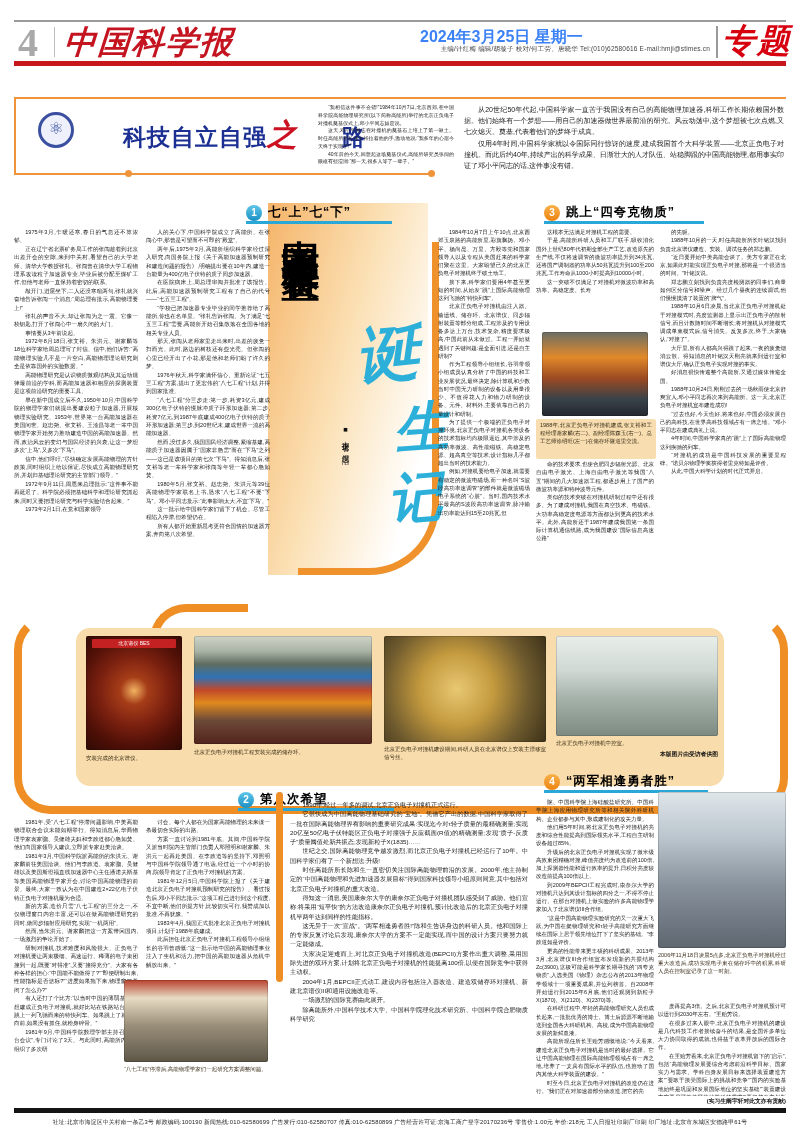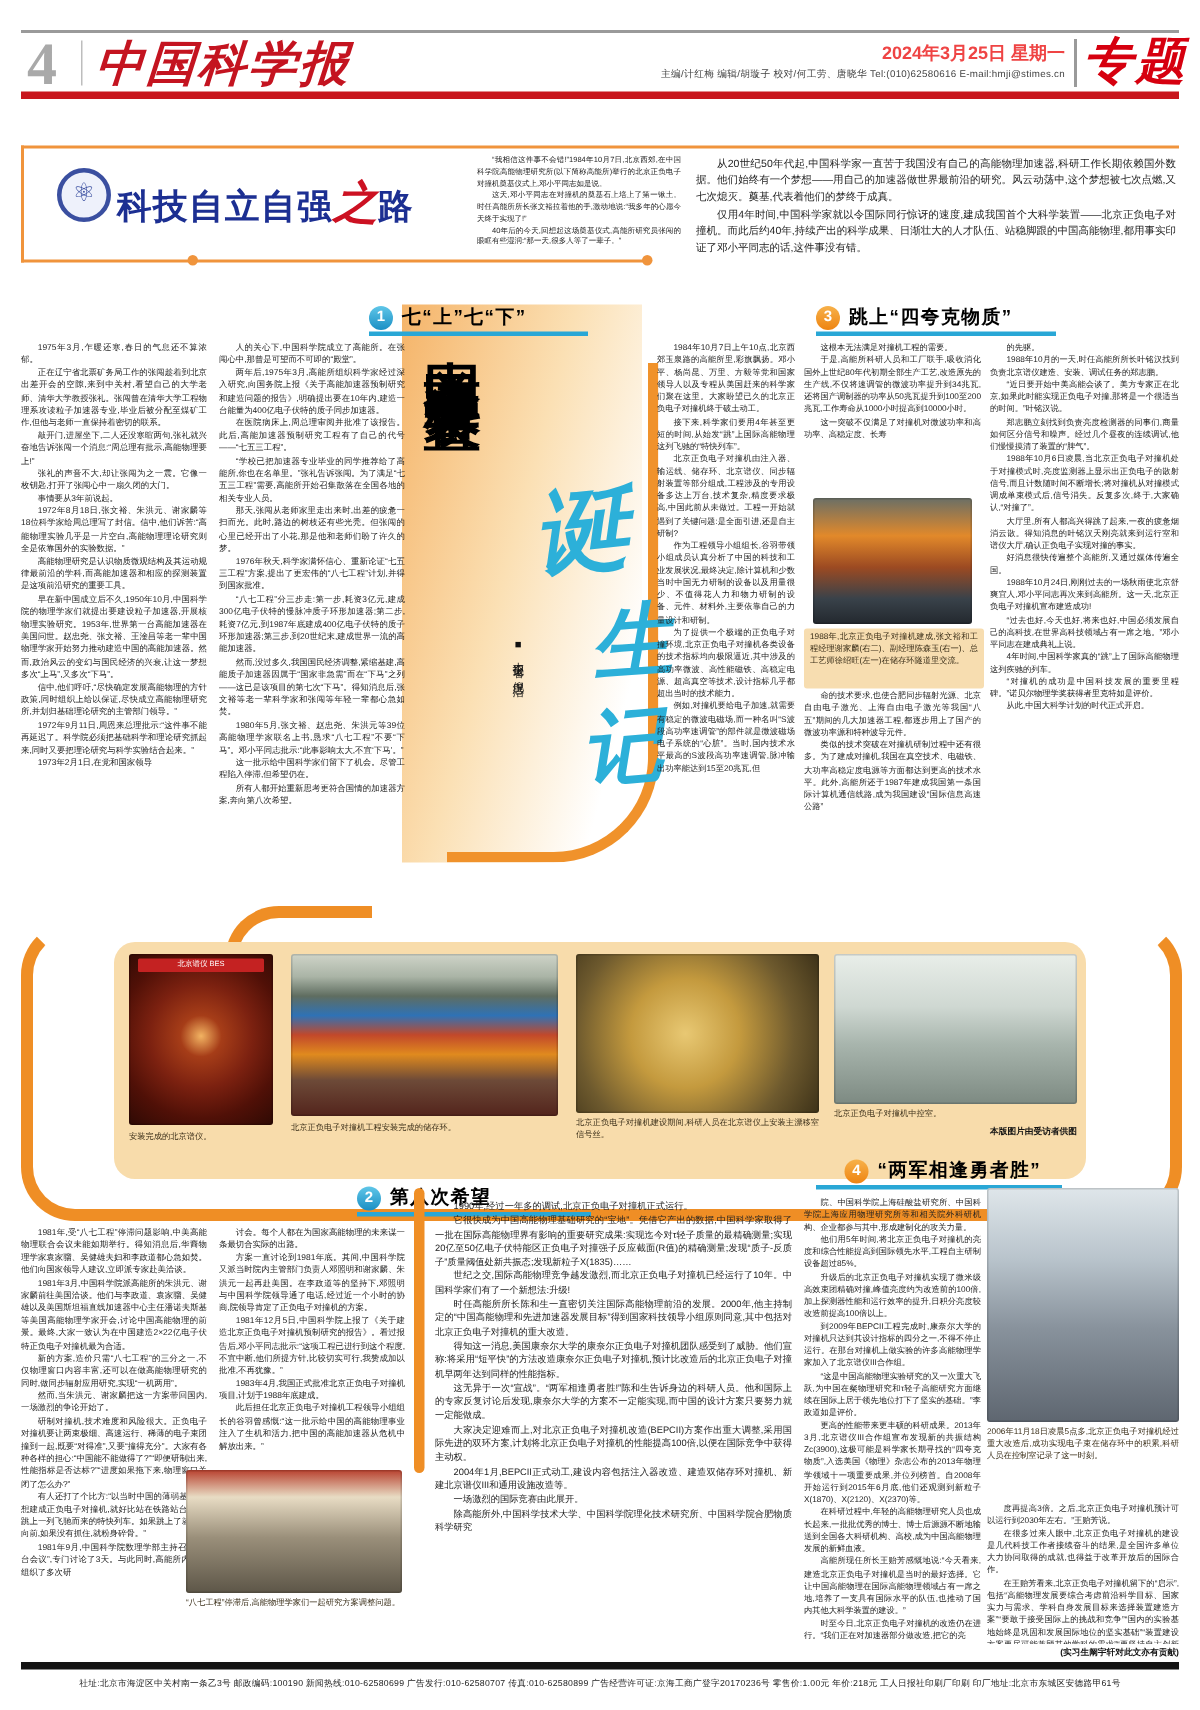--- a/index.html
+++ b/index.html
@@ -3,30 +3,30 @@
 <meta charset="utf-8">
 <style>
   html,body{margin:0;padding:0;background:#ffffff;}
   body{width:800px;height:1140px;position:relative;font-family:"Liberation Sans",sans-serif;overflow:hidden;color:#1a1a1a;}
   .abs{position:absolute;}
   
   .hair{background:#9a9a9a;}
   .pagenum{font-family:"Liberation Serif",serif;font-weight:bold;color:#a9a9a9;font-size:40px;line-height:1;}
   .pn-div{background:#bdbdbd;}
   .masthead{color:#c41420;font-weight:bold;font-family:"Liberation Serif",serif;font-style:italic;font-size:32px;line-height:1;transform:skewX(-4deg);letter-spacing:2px;}
-  .date{font-size:12px;font-weight:bold;color:#ef4444;text-align:right;}
+  .date{font-size:16px;font-weight:bold;color:#3b82f6;text-align:left;}
   .staff{font-size:6.5px;color:#444;text-align:right;letter-spacing:.2px;}
   .vdiv{background:#9a9a9a;}
   .sec-label{color:#d6000f;font-weight:bold;font-size:33px;line-height:1;letter-spacing:2px;}
   .redrule{background:#c8161d;}
   
   .introline{background:#f0943c;}
   .dot{background:#f0943c;border-radius:50%;width:7px;height:7px;}
   .badge{width:30px;height:30px;border:3px solid #3a4fa0;border-radius:50%;color:#3a4fa0;font-size:17px;line-height:28px;text-align:center;background:#eef1fb;}
-  .logo-main{font-size:23px;font-weight:bold;color:#1c2f92;letter-spacing:1px;}
+  .logo-main{font-size:23px;font-weight:bold;color:#1c2f92;letter-spacing:1px;margin-left:45px;}
   .logo-zhi{font-size:30px;color:#cc1122;font-family:"Liberation Serif",serif;font-style:italic;font-weight:bold;}
   .introcol{text-align:justify;}
   .introcol p{margin:0;text-indent:2em;}
   .fsA{font-size:5px;line-height:1.55;}
   .fsB{font-size:7px;line-height:1.6;}
   
   .sec-head{height:32px;white-space:nowrap;}
   .sec-num{display:inline-block;width:16px;height:16px;border-radius:50%;color:#fff;font-weight:bold;font-size:10px;line-height:16px;text-align:center;vertical-align:middle;margin-right:6px;}
   .num-blue{background:linear-gradient(#5fc6e8,#1b8fc4);}
   .num-orange{background:linear-gradient(#f7b14a,#ee8411);}
@@ -213,21 +213,21 @@
     <p>讨会。每个人都在为国家高能物理的未来谋一条最切合实际的出路。</p>
     <p>方案一直讨论到1981年底。其间,中国科学院又派当时院内主管部门负责人邓照明和谢家麟、朱洪元一起再赴美国。在李政道等的坚持下,邓照明与中国科学院领导通了电话,经过近一个小时的协商,院领导肯定了正负电子对撞机的方案。</p>
     <p>1981年12月5日,中国科学院上报了《关于建造北京正负电子对撞机预制研究的报告》。看过报告后,邓小平同志批示:“这项工程已进行到这个程度,不宜中断,他们所提方针,比较切实可行,我赞成加以批准,不再犹豫。”</p>
     <p>1983年4月,我国正式批准北京正负电子对撞机项目,计划于1988年底建成。</p>
     <p>此后担任北京正负电子对撞机工程领导小组组长的谷羽曾感慨:“这一批示给中国的高能物理事业注入了生机和活力,把中国的高能加速器从危机中解放出来。”</p>
   </div>
 <div class="abs photo ph-meet" style="left:124px;top:980px;width:144px;height:82px;"></div>
 <div class="abs caption" style="left:124px;top:1066px;width:144px;">“八七工程”停滞后,高能物理学家们一起研究方案调整问题。</div>
 
 <div class="abs orange-vbar" style="left:276px;top:792px;width:7px;height:190px;"></div>
-<div class="abs sec-head" style="left:563px;top:772px;">
+<div class="abs sec-head" style="left:544px;top:772px;">
   <span class="sec-num num-orange">4</span><span class="sec-title">“两军相逢勇者胜”</span>
 </div>
 <div class="abs sec-underline" style="left:544px;top:790px;width:164px;"></div>
 <div class="abs col fs62" style="left:290px;top:800px;width:238px;height:306px;">
     <p>1990年,经过一年多的调试,北京正负电子对撞机正式运行。</p>
     <p>它很快成为中国高能物理基础研究的“宝地”。凭借它产出的数据,中国科学家取得了一批在国际高能物理界有影响的重要研究成果:实现迄今对τ轻子质量的最精确测量;实现20亿至50亿电子伏特能区正负电子对撞强子反应截面(R值)的精确测量;发现“质子-反质子”质量阈值处新共振态;发现新粒子X(1835)……</p>
     <p>世纪之交,国际高能物理竞争越发激烈,而北京正负电子对撞机已经运行了10年。中国科学家们有了一个新想法:升级!</p>
     <p>时任高能所所长陈和生一直密切关注国际高能物理前沿的发展。2000年,他主持制定的“中国高能物理和先进加速器发展目标”得到国家科技领导小组原则同意,其中包括对北京正负电子对撞机的重大改造。</p>
     <p>得知这一消息,美国康奈尔大学的康奈尔正负电子对撞机团队感受到了威胁。他们宣称:将采用“短平快”的方法改造康奈尔正负电子对撞机,预计比改造后的北京正负电子对撞机早两年达到同样的性能指标。</p>
     <p>这无异于一次“宣战”。“两军相逢勇者胜!”陈和生告诉身边的科研人员。他和国际上的专家反复讨论后发现,康奈尔大学的方案不一定能实现,而中国的设计方案只要努力就一定能做成。</p>

